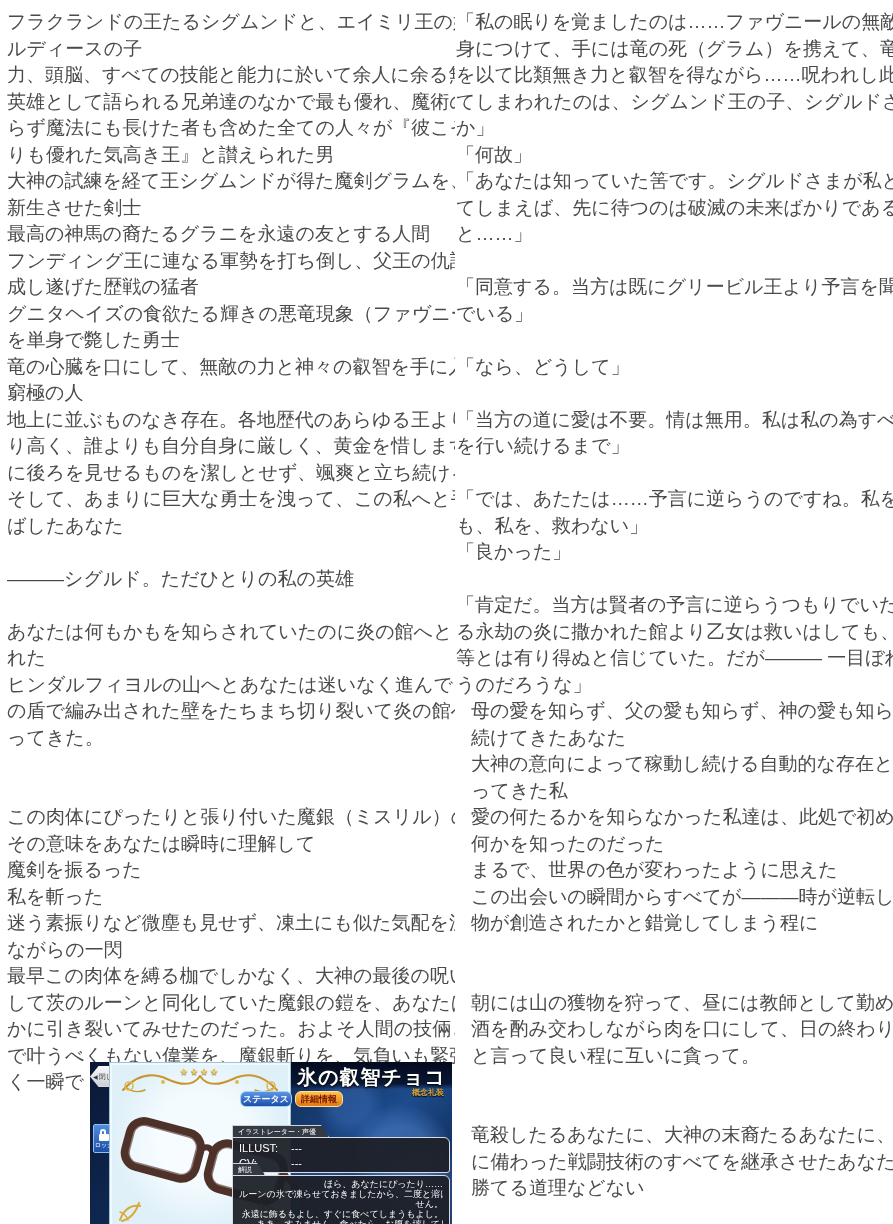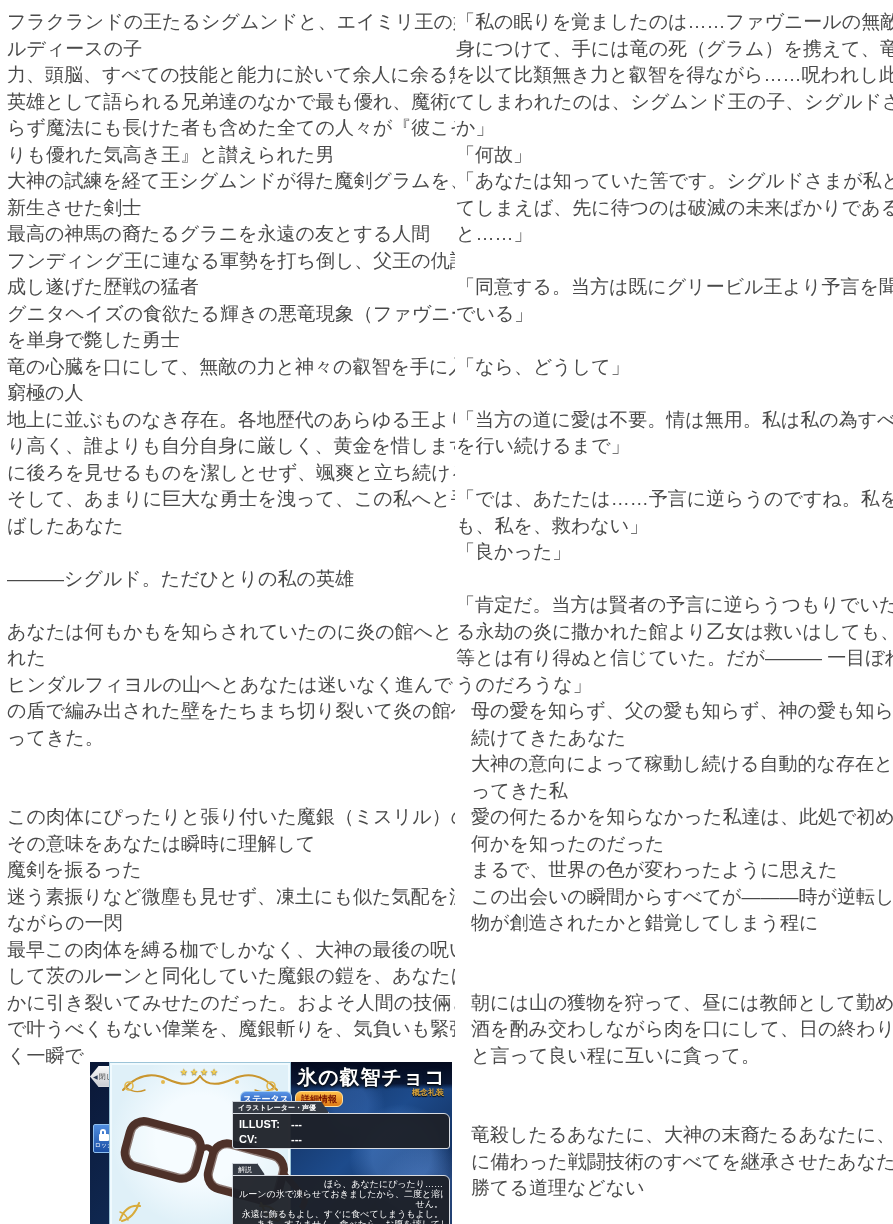--- a/index.html
+++ b/index.html
@@ -92,21 +92,21 @@
     background:linear-gradient(180deg,#5a95e8,#1c4fa8);
     border:1px solid #a8d0f0;
   }
   .g-tab-detail{
     left:205px;width:48px;color:#7a1500;
     background:linear-gradient(180deg,#ffc04a,#e07a14);
     border:1px solid #ffe0a0;
   }
   
   .g-panel{position:absolute;left:142px;width:218px;}
-  .g-panel1{top:34px;font-weight:bold;}
+  .g-panel1{top:58px;}
   .g-panel2{top:96px;}
   .g-plabel{
     display:inline-block;position:relative;z-index:2;
     background:#343a44;color:#fff;font-size:7px;line-height:9px;
     padding:1px 12px 1px 5px;border:1px solid #cfd4da;border-bottom:none;
     clip-path:polygon(0 0,calc(100% - 8px) 0,100% 100%,0 100%);
     white-space:nowrap;
   }
   .g-pbody{
     position:relative;background:rgba(30,33,40,.95);
@@ -149,20 +149,21 @@
     <div>あなたは何もかもを知らされていたのに炎の館へときてく</div>
     <div>れた</div>
     <div>ヒンダルフィヨルの山へとあなたは迷いなく進んで、神々</div>
     <div>の盾で編み出された壁をたちまち切り裂いて炎の館へと入</div>
     <div>ってきた。</div>
     <div>&nbsp;</div>
     <div>&nbsp;</div>
     <div>この肉体にぴったりと張り付いた魔銀（ミスリル）の鎧、</div>
     <div>その意味をあなたは瞬時に理解して</div>
     <div>魔剣を振るった</div>
+    <div>私を斬った</div>
     <div>迷う素振りなど微塵も見せず、凍土にも似た気配を漂わせ</div>
     <div>ながらの一閃</div>
     <div>最早この肉体を縛る枷でしかなく、大神の最後の呪いと化</div>
     <div>して茨のルーンと同化していた魔銀の鎧を、あなたは鮮や</div>
     <div>かに引き裂いてみせたのだった。およそ人間の技倆と膂力</div>
     <div>で叶うべくもない偉業を、魔銀斬りを、気負いも緊張もな</div>
     <div>く一瞬で</div>
   </div>
 
 <div class="col" id="col-right">

